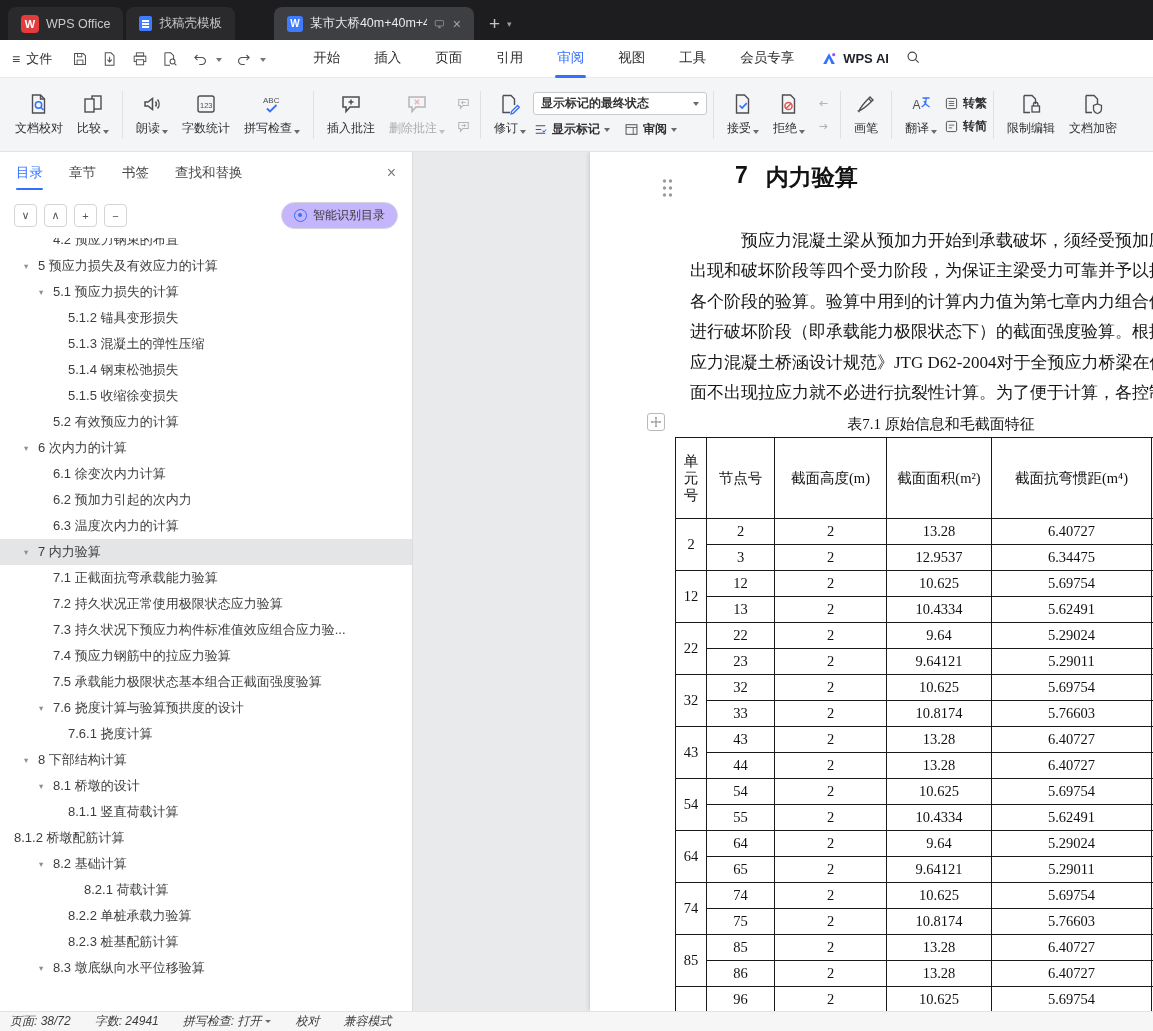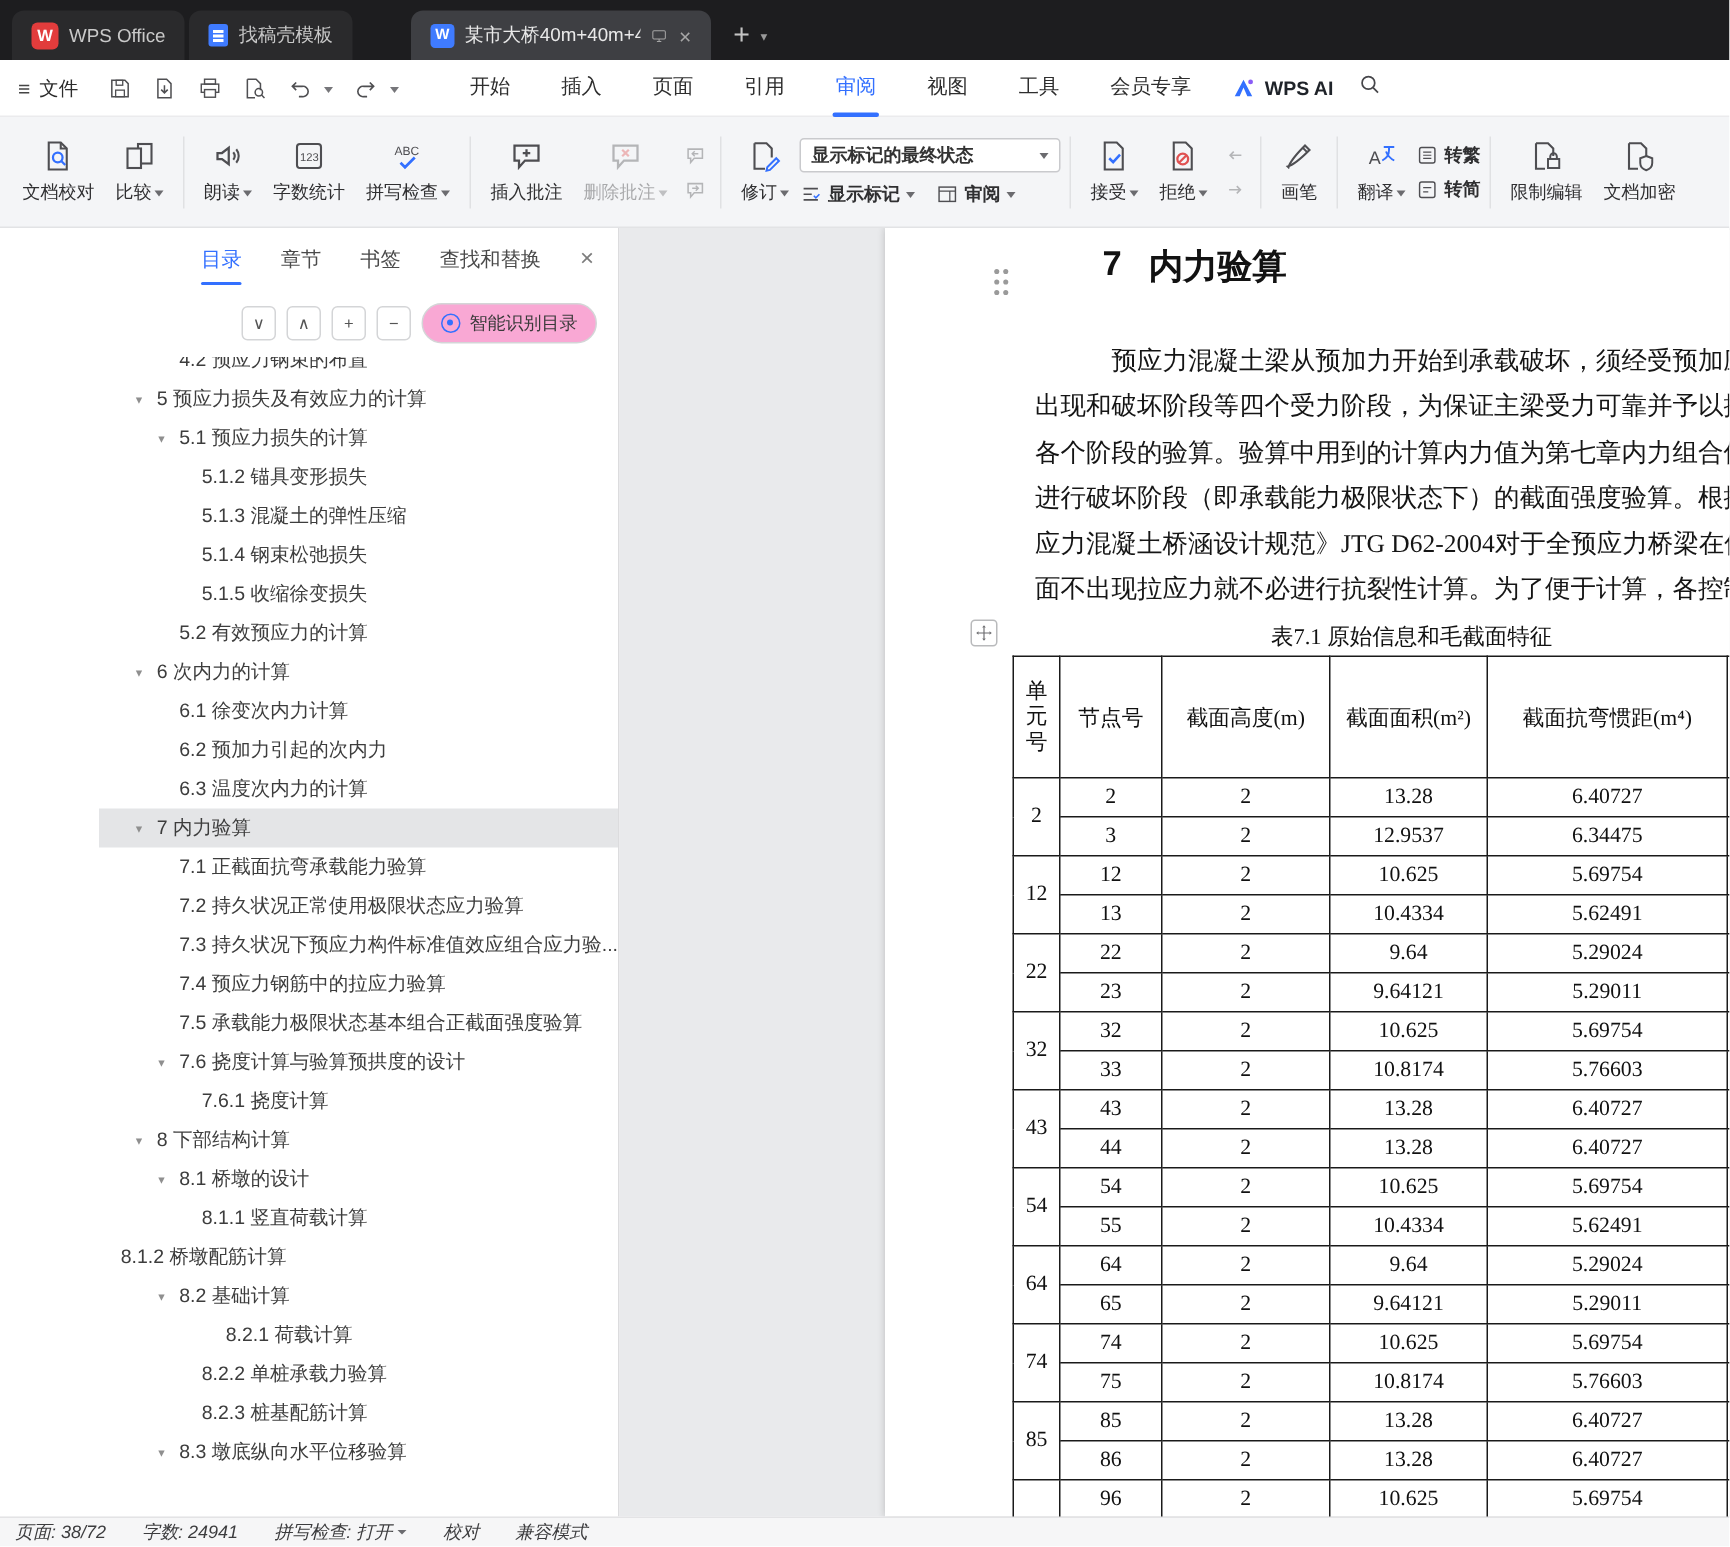--- a/index.html
+++ b/index.html
@@ -35,45 +35,45 @@
   .menu-item.active::after { content:""; position:absolute; left:15px; right:15px; bottom:0; height:3px; border-radius:2px; background:#3370ff; }
   .wps-ai { display:flex; align-items:center; gap:6px; font-size:13px; font-weight:bold; color:#1f2329; margin-left:10px; }
   .search-btn { margin-left:16px; color:#46464a; }
   .search-btn svg { width:16px; height:16px; }
 
   
   .ribbon { height:74px; background:#f4f5f7; border-bottom:1px solid #e2e3e5; display:flex; align-items:center; padding:0 8px; flex:0 0 auto; }
   .rsep { width:1px; height:48px; background:#e0e1e3; margin:0 6px; flex:0 0 auto; }
   .rbtn { display:flex; flex-direction:column; align-items:center; justify-content:center; gap:5px; padding:5px 7px; border-radius:4px; color:#2f2f31; flex:0 0 auto; }
   .ric { width:22px; height:22px; color:#4e4e52; }
-  .rlabel { font-size:12px; display:flex; align-items:center; gap:2px; white-space:nowrap; }
+  .rlabel { font-size:12px; display:flex; align-items:flex-end; gap:2px; white-space:nowrap; }
   .caret-dn { width:0; height:0; border:3.5px solid transparent; border-top:4px solid #6b6b6f; margin-top:4px; }
   .disabled { opacity:.38; }
   .rstack { display:flex; flex-direction:column; gap:6px; justify-content:center; flex:0 0 auto;font-weight:bold; }
   .combo { width:174px; height:23px; background:#fff; border:1px solid #c9cacd; border-radius:3px; display:flex; align-items:center; justify-content:space-between; padding:0 7px; font-size:12px; color:#333; }
   .srow { display:flex; gap:14px; }
   .sbtn { display:flex; align-items:center; gap:4px; font-size:12px; color:#2f2f31; }
   .sbtn .ric { width:15px; height:15px; }
   .mini-stack { display:flex; flex-direction:column; gap:5px; flex:0 0 auto; }
   .mini-btn { width:22px; height:18px; display:flex; align-items:center; justify-content:center; color:#4e4e52; }
   .mini-btn svg { width:15px; height:15px; }
 
   
   .main { flex:1 1 auto; display:flex; min-height:0; }
 
   
-  .sidebar { width:413px; flex:0 0 auto; background:#fff; border-right:1px solid #dcdcde; display:flex; flex-direction:column;align-items:flex-end; }
+  .sidebar { width:413px; flex:0 0 auto; background:#fff; border-right:1px solid #dcdcde; display:flex; flex-direction:column; }
   .sb-tabs { height:42px; display:flex; align-items:center; gap:26px; padding:0 16px; font-size:13.5px; color:#4a4a4a; flex:0 0 auto; }
   .sb-tab { position:relative; cursor:default; }
   .sb-tab.active { color:#3370ff; }
   .sb-tab.active::after { content:""; position:absolute; left:0; right:0; bottom:-8px; height:2px; background:#3370ff; border-radius:1px; }
   .sb-close { margin-left:auto; color:#7c7c7c; font-size:16px; }
   .sb-tools { display:flex; align-items:center; gap:7px; padding:8px 14px 9px; flex:0 0 auto; }
   .tool-btn { width:23px; height:23px; border:1px solid #d4d5d7; border-radius:4px; background:#fff; display:flex; align-items:center; justify-content:center; font-size:11px; color:#555; }
-  .smart-btn { margin-left:auto; height:27px; border:1px solid #d4d5d7; border-radius:14px; background:#f9a8d4; display:flex; align-items:center; gap:6px; padding:0 12px; font-size:12px; color:#3a3a3a; }
+  .smart-btn { margin-left:auto; height:27px; border:1px solid #d4d5d7; border-radius:14px; background:#c4b5fd; display:flex; align-items:center; gap:6px; padding:0 12px; font-size:12px; color:#3a3a3a; }
   .smart-ico { width:13px; height:13px; border:1.5px solid #3370ff; border-radius:50%; position:relative; }
   .smart-ico::after { content:""; position:absolute; left:3px; top:3px; width:4px; height:4px; border-radius:50%; background:#3370ff; }
   .toc-list { flex:1 1 auto; overflow:hidden; padding-top:2px; }
   .toc-item { height:26px; display:flex; align-items:center; font-size:13px; color:#3d3d3d; white-space:nowrap; cursor:default; }
   .toc-item.selected { background:#e4e5e7; }
   .toc-item.clipped { margin-top:-13px; }
   .toc-caret { width:14px; flex:0 0 auto; font-size:8.5px; color:#8f8f8f; }
   .toc-label { overflow:hidden; }
 
   

